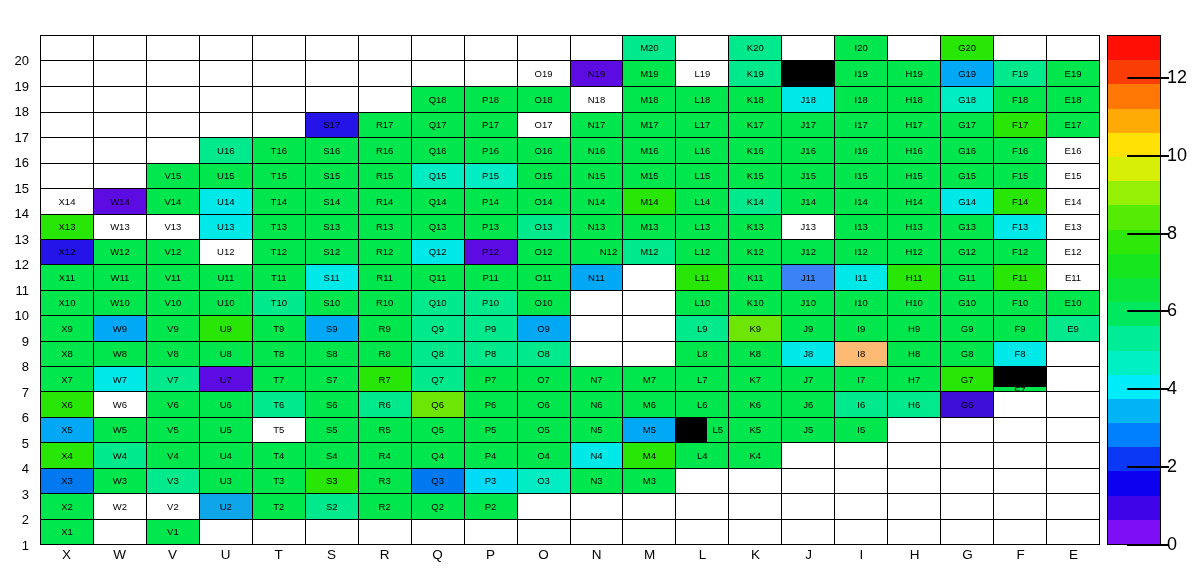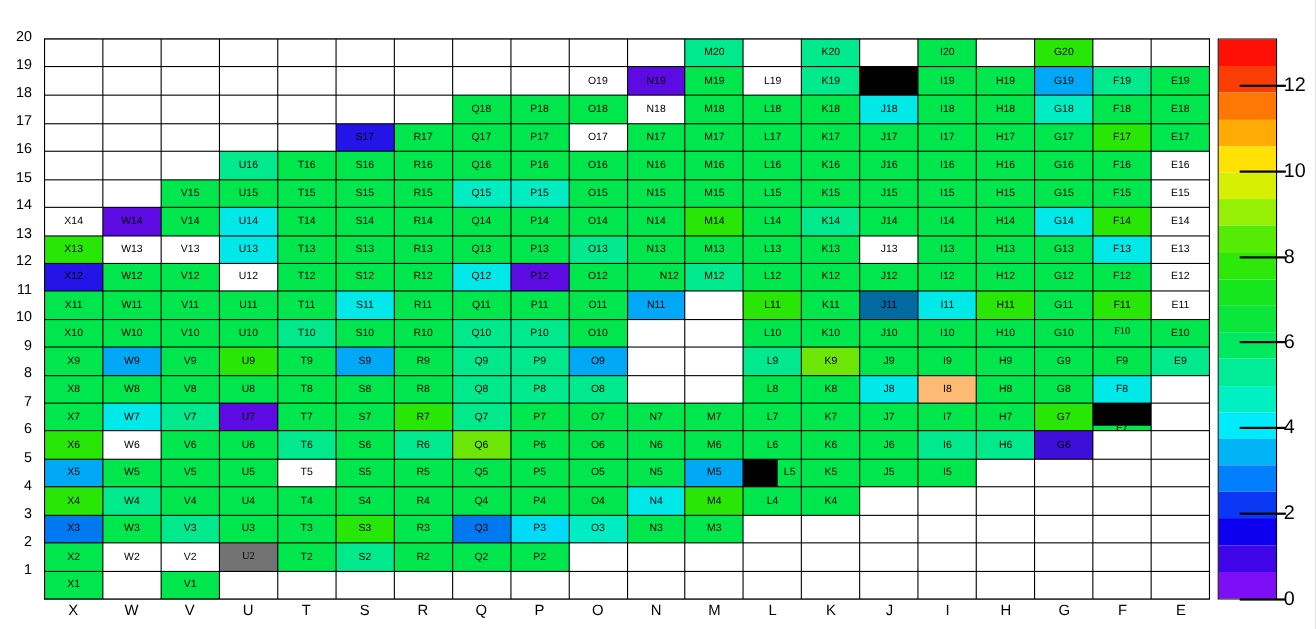--- a/index.html
+++ b/index.html
@@ -1,20 +1,20 @@
 <!DOCTYPE html>
 <html><head>
 <meta charset="utf-8">
 <style>
   html,body{margin:0;padding:0;background:#fff;}
   .fig{position:relative;width:1196px;height:572px;background:#fff;
        font-family:"Liberation Sans",sans-serif;color:#000;overflow:hidden;}
   .title{position:absolute;top:3px;left:0;width:1196px;text-align:center;
          font-size:20px;letter-spacing:0px;}
-  .ylabels{position:absolute;left:0;top:20px;width:34px;height:510px;
+  .ylabels{position:absolute;left:0;top:48px;width:34px;height:510px;
            display:grid;grid-template-rows:repeat(20,1fr);}
   .ylabels div{display:flex;align-items:center;justify-content:flex-end;
                padding-right:5px;font-size:13px;}
   .xlabels{position:absolute;left:40px;top:547px;width:1060px;height:20px;
            display:grid;grid-template-columns:repeat(20,1fr);}
   .xlabels div{display:flex;align-items:flex-start;justify-content:center;font-size:13.5px;}
   .grid{position:absolute;left:40px;top:35px;width:1060px;height:510px;
         display:grid;grid-template-columns:repeat(20,1fr);grid-template-rows:repeat(20,1fr);
         background:#000;gap:1px;border:1px solid #000;box-sizing:border-box;}
   .cell{background:#fff;display:flex;align-items:center;justify-content:center;
@@ -242,21 +242,21 @@
       <div class="cell" style="background: rgb(0, 230, 77);">T11</div>
       <div class="cell" style="background: rgb(0, 233, 233);">S11</div>
       <div class="cell" style="background: rgb(0, 230, 77);">R11</div>
       <div class="cell" style="background: rgb(0, 230, 77);">Q11</div>
       <div class="cell" style="background: rgb(0, 230, 77);">P11</div>
       <div class="cell" style="background: rgb(0, 230, 77);">O11</div>
       <div class="cell" style="background: rgb(0, 168, 245);">N11</div>
       <div class="cell"></div>
       <div class="cell" style="background: rgb(40, 230, 5);">L11</div>
       <div class="cell" style="background: rgb(0, 230, 77);">K11</div>
-      <div class="cell" style="background: #0369a1;">J11</div>
+      <div class="cell" style="background: #3b82f6;">J11</div>
       <div class="cell" style="background: rgb(0, 233, 233);">I11</div>
       <div class="cell" style="background: rgb(40, 230, 5);">H11</div>
       <div class="cell" style="background: rgb(0, 230, 77);">G11</div>
       <div class="cell" style="background: rgb(40, 230, 5);">F11</div>
       <div class="cell" style="background: rgb(255, 255, 255);">E11</div>
       <div class="cell" style="background: rgb(0, 230, 77);">X10</div>
       <div class="cell" style="background: rgb(0, 230, 77);">W10</div>
       <div class="cell" style="background: rgb(0, 230, 77);">V10</div>
       <div class="cell" style="background: rgb(0, 230, 77);">U10</div>
       <div class="cell" style="background: rgb(0, 233, 140);">T10</div>
@@ -266,21 +266,21 @@
       <div class="cell" style="background: rgb(0, 233, 140);">P10</div>
       <div class="cell" style="background: rgb(0, 230, 77);">O10</div>
       <div class="cell"></div>
       <div class="cell"></div>
       <div class="cell" style="background: rgb(0, 230, 77);">L10</div>
       <div class="cell" style="background: rgb(0, 230, 77);">K10</div>
       <div class="cell" style="background: rgb(0, 230, 77);">J10</div>
       <div class="cell" style="background: rgb(0, 230, 77);">I10</div>
       <div class="cell" style="background: rgb(0, 230, 77);">H10</div>
       <div class="cell" style="background: rgb(0, 230, 77);">G10</div>
-      <div class="cell" style="background: rgb(0, 230, 77); font-family: Liberation Serif, serif;">F10</div>
+      <div class="cell" style="background: rgb(0, 230, 77);">F10</div>
       <div class="cell" style="background: rgb(0, 230, 77);">E10</div>
       <div class="cell" style="background: rgb(0, 230, 77);">X9</div>
       <div class="cell" style="background: rgb(0, 168, 245);">W9</div>
       <div class="cell" style="background: rgb(0, 230, 77);">V9</div>
       <div class="cell" style="background: rgb(40, 230, 5);">U9</div>
       <div class="cell" style="background: rgb(0, 230, 77);">T9</div>
       <div class="cell" style="background: rgb(0, 168, 245);">S9</div>
       <div class="cell" style="background: rgb(0, 230, 77);">R9</div>
       <div class="cell" style="background: rgb(0, 233, 140);">Q9</div>
       <div class="cell" style="background: rgb(0, 233, 140);">P9</div>
@@ -411,21 +411,21 @@
       <div class="cell"></div>
       <div class="cell"></div>
       <div class="cell"></div>
       <div class="cell"></div>
       <div class="cell"></div>
       <div class="cell"></div>
       <div class="cell"></div>
       <div class="cell" style="background: rgb(0, 230, 77);">X2</div>
       <div class="cell" style="background: rgb(255, 255, 255);">W2</div>
       <div class="cell" style="background: rgb(255, 255, 255);">V2</div>
-      <div class="cell" style="background: #737373; font-family: Liberation Serif, serif;">U2</div>
+      <div class="cell" style="background: #0ea5e9;">U2</div>
       <div class="cell" style="background: rgb(0, 230, 77);">T2</div>
       <div class="cell" style="background: rgb(0, 233, 140);">S2</div>
       <div class="cell" style="background: rgb(0, 230, 77);">R2</div>
       <div class="cell" style="background: rgb(0, 230, 77);">Q2</div>
       <div class="cell" style="background: rgb(0, 230, 77);">P2</div>
       <div class="cell"></div>
       <div class="cell"></div>
       <div class="cell"></div>
       <div class="cell"></div>
       <div class="cell"></div>

